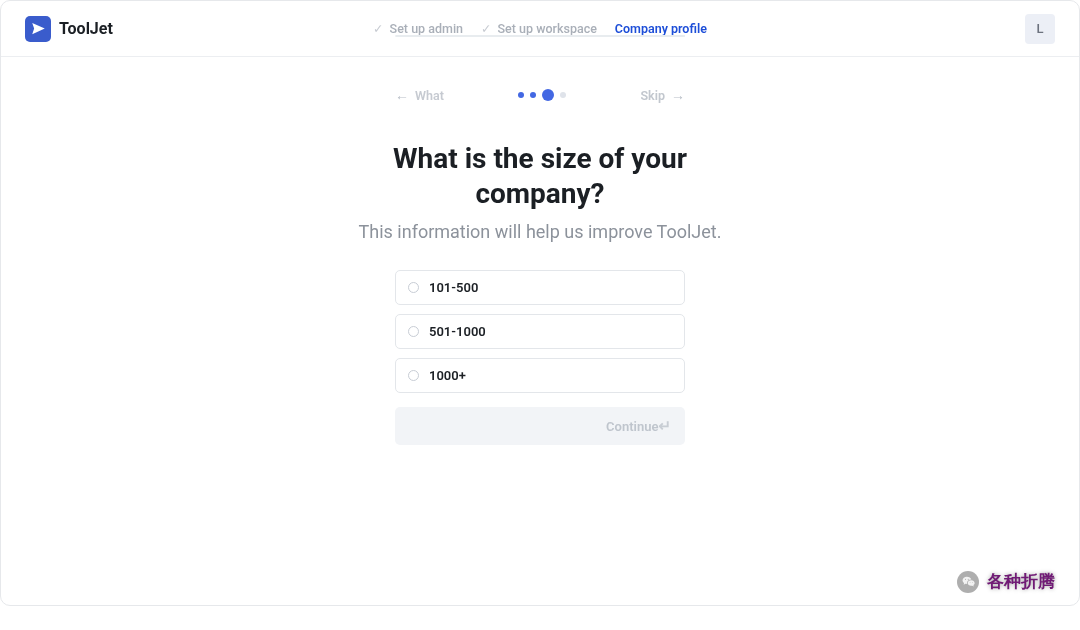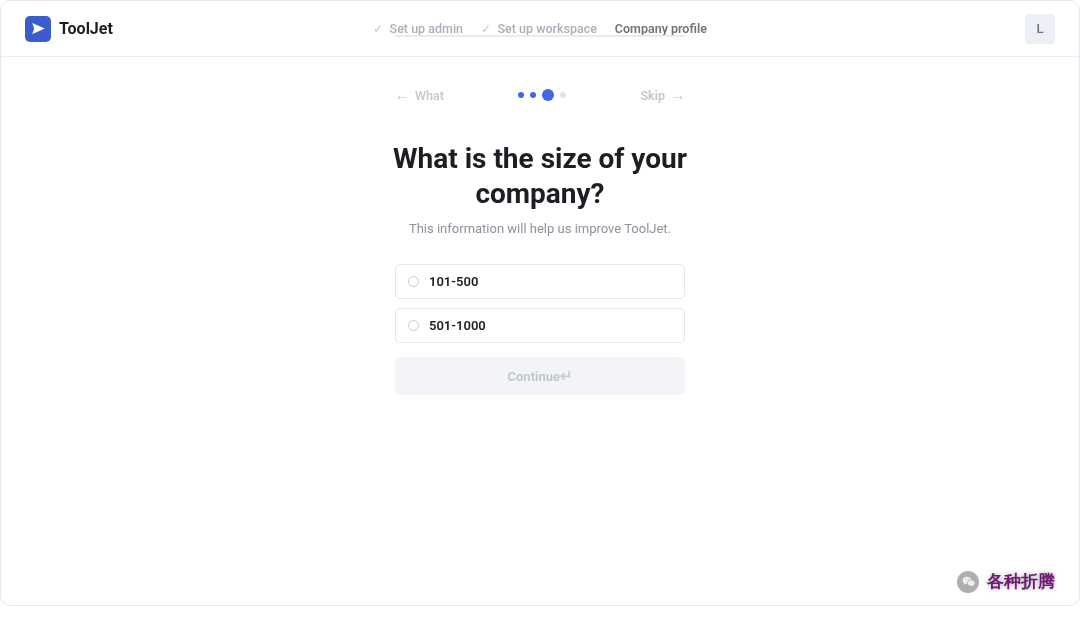--- a/index.html
+++ b/index.html
@@ -6,45 +6,45 @@
   html, body { width: 1080px; height: 630px; font-family: -apple-system, BlinkMacSystemFont, "Segoe UI", Roboto, Helvetica, Arial, sans-serif; background:#fff; color:#1b1f24; }
   .app-frame { width:1080px; height:606px; border:1px solid #e6e8eb; border-radius:10px; overflow:hidden; position:relative; background:#fff; }
 
   
   .header { height:56px; border-bottom:1px solid #eceef1; display:flex; align-items:center; padding:0 24px; justify-content:space-between; }
   .brand { display:flex; align-items:center; gap:8px; }
   .brand-logo { width:26px; height:26px; background:#3a5ccc; border-radius:5px; display:flex; align-items:center; justify-content:center; color:#fff; }
   .brand-name { font-weight:700; font-size:16px; }
   .steps { display:flex; align-items:center; gap:18px; position:absolute; left:50%; transform:translateX(-50%); font-size:12.5px;}
   .step { display:flex; align-items:center; gap:6px; color:#a9afb8; font-weight:500; }
-  .step.active { color:#737373; font-weight:600; }
+  .step.active { color:#1d4ed8; font-weight:600; }
   .step .check { color:#c6cad1; }
   .steps-bar { position:absolute; left:50%; transform:translateX(-50%); bottom:-1px; width:290px; height:2px; background:#e8ecef; border-radius:2px; }
 
   .avatar { width:30px; height:30px; background:#eceff6; color:#6c727e; border-radius:4px; display:flex; align-items:center; justify-content:center; font-size:13px; font-weight:500; }
 
   
   .main { display:flex; flex-direction:column; align-items:center; padding-top:30px; }
   .nav-row { width:290px; display:flex; align-items:center; justify-content:space-between; font-size:12.5px; color:#c6cad1; font-weight:600; }
   .nav-btn { display:flex; align-items:center; gap:6px; cursor:pointer; user-select:none; }
   .nav-btn .arrow { font-size:14px; color:#b8bec7; }
   .nav-btn.skip { color:#c2c7ce; }
   .dots { display:flex; align-items:center; gap:6px; }
   .dot { width:6px; height:6px; border-radius:50%; background:#4368e3; }
   .dot.big { width:12px; height:12px; }
   .dot.dim { background:#dfe3ea; }
 
   .heading { margin-top:38px; font-size:28px; font-weight:700; text-align:center; line-height:1.25; max-width:360px; }
-  .subtext { margin-top:10px; font-size:13px; color:#8c929b; text-align:center; }
+  .subtext { margin-top:10px; font-size:18px; color:#8c929b; text-align:center; }
 
   .options { margin-top:28px; width:290px; display:flex; flex-direction:column; gap:9px; }
   .option { border:1px solid #e3e6ea; border-radius:5px; padding:9px 12px; display:flex; align-items:center; gap:10px; font-size:13px; font-weight:600; cursor:pointer; }
   .radio { width:11px; height:11px; border:1.5px solid #c8cdd5; border-radius:50%; flex-shrink:0; }
 
-  .continue { margin-top:14px; width:290px; height:38px; background:#f2f4f7; color:#bfc5cd; border-radius:5px; display:flex; align-items:center; padding:0 14px; font-size:13px; font-weight:600; cursor:not-allowed; justify-content:center; }
+  .continue { margin-top:14px; width:290px; height:38px; background:#f2f4f7; color:#bfc5cd; border-radius:5px; display:flex; align-items:center; padding:0 14px; font-size:13px; font-weight:600; cursor:not-allowed; justify-content:flex-end; }
   .continue .enter-icon { color:#c8cdd4; font-size:15px; }
 
   
   .corner-overlay { position:absolute; right:24px; bottom:12px; display:flex; align-items:center; gap:8px; color:#701a75; font-weight:600; font-size:17px; text-shadow:0 0 4px rgba(0,0,0,0.35); }
   .corner-overlay .bubble { width:22px; height:22px; border-radius:50%; background:rgba(120,120,120,0.6); display:flex; align-items:center; justify-content:center; position:relative; }
   .corner-overlay .bubble svg { width:13px; height:13px; fill:#f2f2f2; }
 </style>
 </head>
 <body>
 
@@ -103,20 +103,24 @@
 
     <div class="options">
       <label class="option">
         <span class="radio"></span>
         <span>101-500</span>
       </label>
       <label class="option">
         <span class="radio"></span>
         <span>501-1000</span>
       </label>
+      <label class="option">
+        <span class="radio"></span>
+        <span>1000+</span>
+      </label>
     </div>
 
     <div class="continue">
       <span>Continue</span>
       <span class="enter-icon">↵</span>
     </div>
   </div>
 
   <div class="corner-overlay">
     <span class="bubble">

